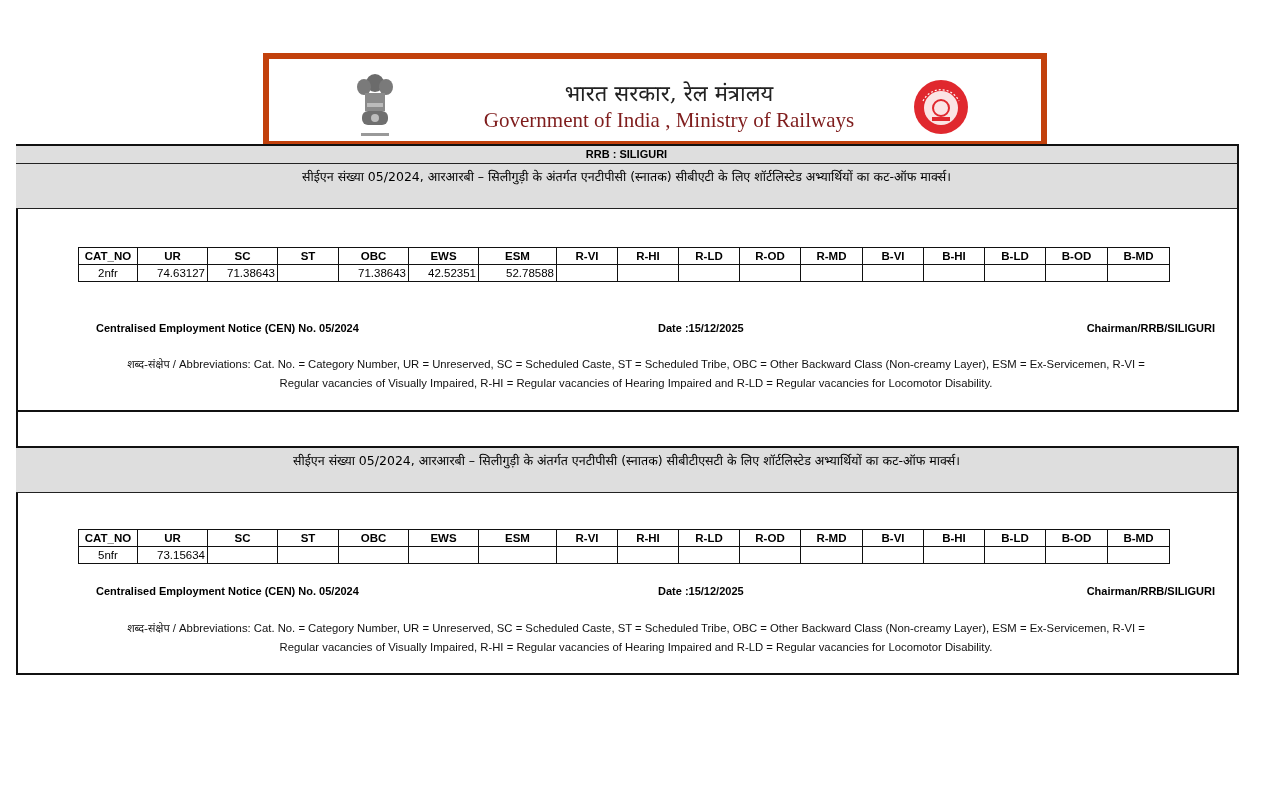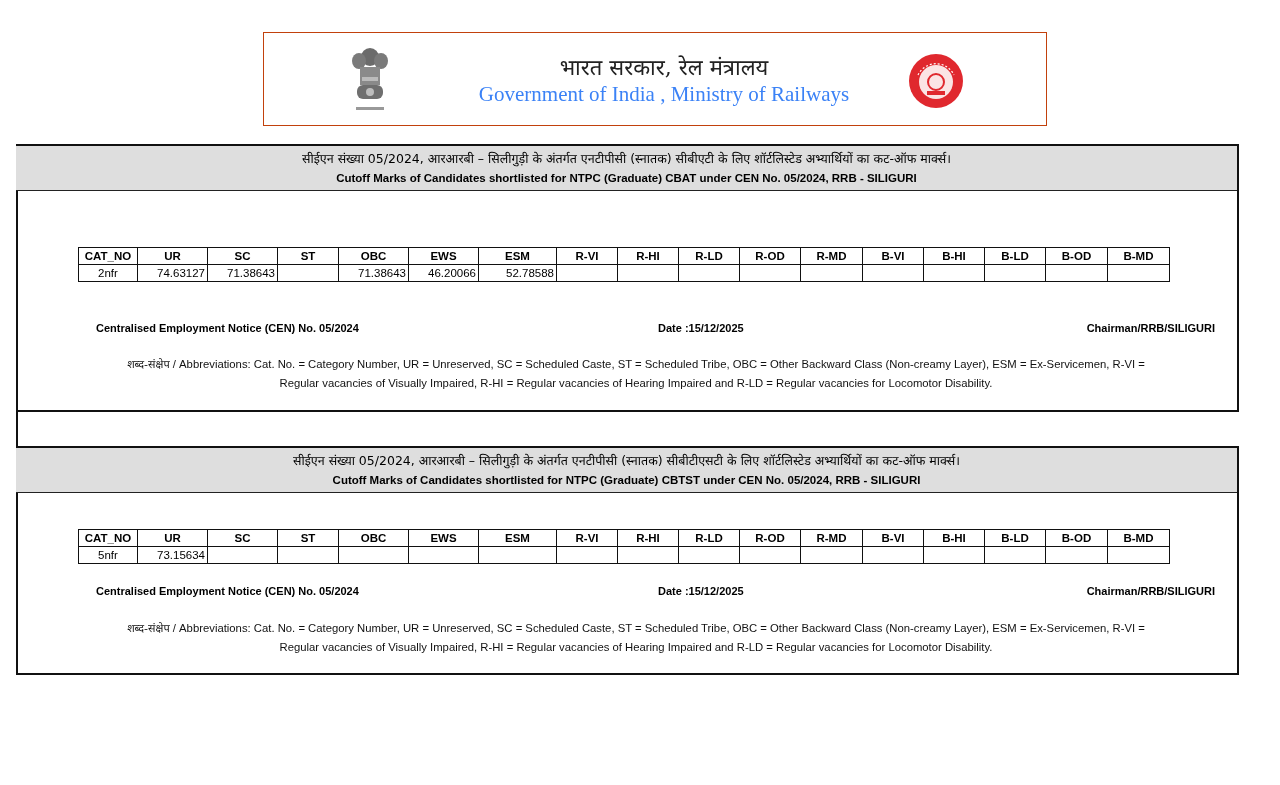--- a/index.html
+++ b/index.html
@@ -1,25 +1,25 @@
 <!DOCTYPE html>
 <html><head>
 <meta charset="utf-8">
 <style>
   html, body { margin: 0; padding: 0; background: #ffffff; }
   body { width: 1280px; height: 785px; position: relative; overflow: hidden;
          font-family: "Liberation Sans", "DejaVu Sans", sans-serif; color: #000; }
 
   
-  .letterhead { position: absolute; left: 263px; top: 32px; width: 784px; height: 94px;
-                border: 1px solid #c2410c; box-sizing: border-box; background: #fff; }
+  .letterhead { position: absolute; left: 263px; top: 53px; width: 784px; height: 94px;
+                border: 6px solid #c2410c; box-sizing: border-box; background: #fff; }
   .emblem { position: absolute; left: 84px; top: 10px; width: 44px; height: 76px; }
   .lh-text { position: absolute; left: 190px; top: 22px; width: 420px; text-align: center; }
   .lh-hindi { font-family: "DejaVu Serif", serif; font-size: 22px; line-height: 26px; color: #222; }
-  .lh-eng { font-family: "Liberation Serif", serif; font-size: 21px; line-height: 26px; color: #3b82f6; }
+  .lh-eng { font-family: "Liberation Serif", serif; font-size: 21px; line-height: 26px; color: #7f1d1d; }
   .rail-logo { position: absolute; left: 644px; top: 20px; width: 56px; height: 56px; }
 
   
   .frame-left { position: absolute; left: 16px; top: 144px; width: 2px; height: 531px; background: #111; }
 
   .section { position: absolute; left: 16px; width: 1223px; box-sizing: border-box;
              border: 2px solid #111; border-left: 0; }
   .sec1 { top: 144px; height: 268px; }
   .sec2 { top: 446px; height: 229px; }
 
@@ -68,23 +68,23 @@
     <circle cx="28" cy="29" r="17" fill="#fbe4e4"></circle>
     <circle cx="28" cy="29" r="8" fill="none" stroke="#e0282e" stroke-width="2"></circle>
     <rect x="19" y="38" width="18" height="4" fill="#e0282e"></rect>
     <path d="M10 22 A20 20 0 0 1 46 22" fill="none" stroke="#fff" stroke-width="1.2" stroke-dasharray="2 2"></path>
   </svg>
 </div>
 
 <div class="frame-left"></div>
 
 <div class="section sec1">
+  <div class="band band-rrb">RRB : SILIGURI</div>
   <div class="band band-title">
     <div class="title-hi">सीईएन संख्या 05/2024, आरआरबी – सिलीगुड़ी के अंतर्गत एनटीपीसी (स्नातक)  सीबीएटी के लिए शॉर्टलिस्टेड अभ्यार्थियों का कट-ऑफ मार्क्स।</div>
-    <div class="title-en">Cutoff Marks of Candidates shortlisted for NTPC (Graduate) CBAT under CEN No. 05/2024, RRB - SILIGURI</div>
   </div>
   <table class="cut" style="top:101px;">
     <colgroup>
         <col style="width: 59px;">
         <col style="width: 70px;">
         <col style="width: 70px;">
         <col style="width: 61px;">
         <col style="width: 70px;">
         <col style="width: 70px;">
         <col style="width: 78px;">
@@ -120,21 +120,21 @@
           <th>B-MD</th>
         </tr>
       </thead>
     <tbody>
         <tr>
           <td class="cat">2nfr</td>
           <td>74.63127</td>
           <td>71.38643</td>
           <td></td>
           <td>71.38643</td>
-          <td>46.20066</td>
+          <td>42.52351</td>
           <td>52.78588</td>
           <td></td>
           <td></td>
           <td></td>
           <td></td>
           <td></td>
           <td></td>
           <td></td>
           <td></td>
           <td></td>
@@ -149,21 +149,20 @@
   </div>
   <div class="abbr" style="top:209px;">
     <div><span class="hi">शब्द-संक्षेप</span><span> / Abbreviations: Cat. No. = Category Number, UR = Unreserved, SC = Scheduled Caste, ST = Scheduled Tribe, OBC = Other Backward Class (Non-creamy Layer), ESM = Ex-Servicemen, R-VI =</span></div>
     <div>Regular vacancies of Visually Impaired, R-HI = Regular vacancies of Hearing Impaired and R-LD = Regular vacancies for Locomotor Disability.</div>
   </div>
 </div>
 
 <div class="section sec2">
   <div class="band band-title">
     <div class="title-hi">सीईएन संख्या 05/2024, आरआरबी – सिलीगुड़ी के अंतर्गत एनटीपीसी (स्नातक) सीबीटीएसटी के लिए शॉर्टलिस्टेड अभ्यार्थियों का कट-ऑफ मार्क्स।</div>
-    <div class="title-en">Cutoff Marks of Candidates shortlisted for NTPC (Graduate) CBTST under CEN No. 05/2024, RRB - SILIGURI</div>
   </div>
   <table class="cut" style="top:81px;">
     <colgroup>
         <col style="width: 59px;">
         <col style="width: 70px;">
         <col style="width: 70px;">
         <col style="width: 61px;">
         <col style="width: 70px;">
         <col style="width: 70px;">
         <col style="width: 78px;">

